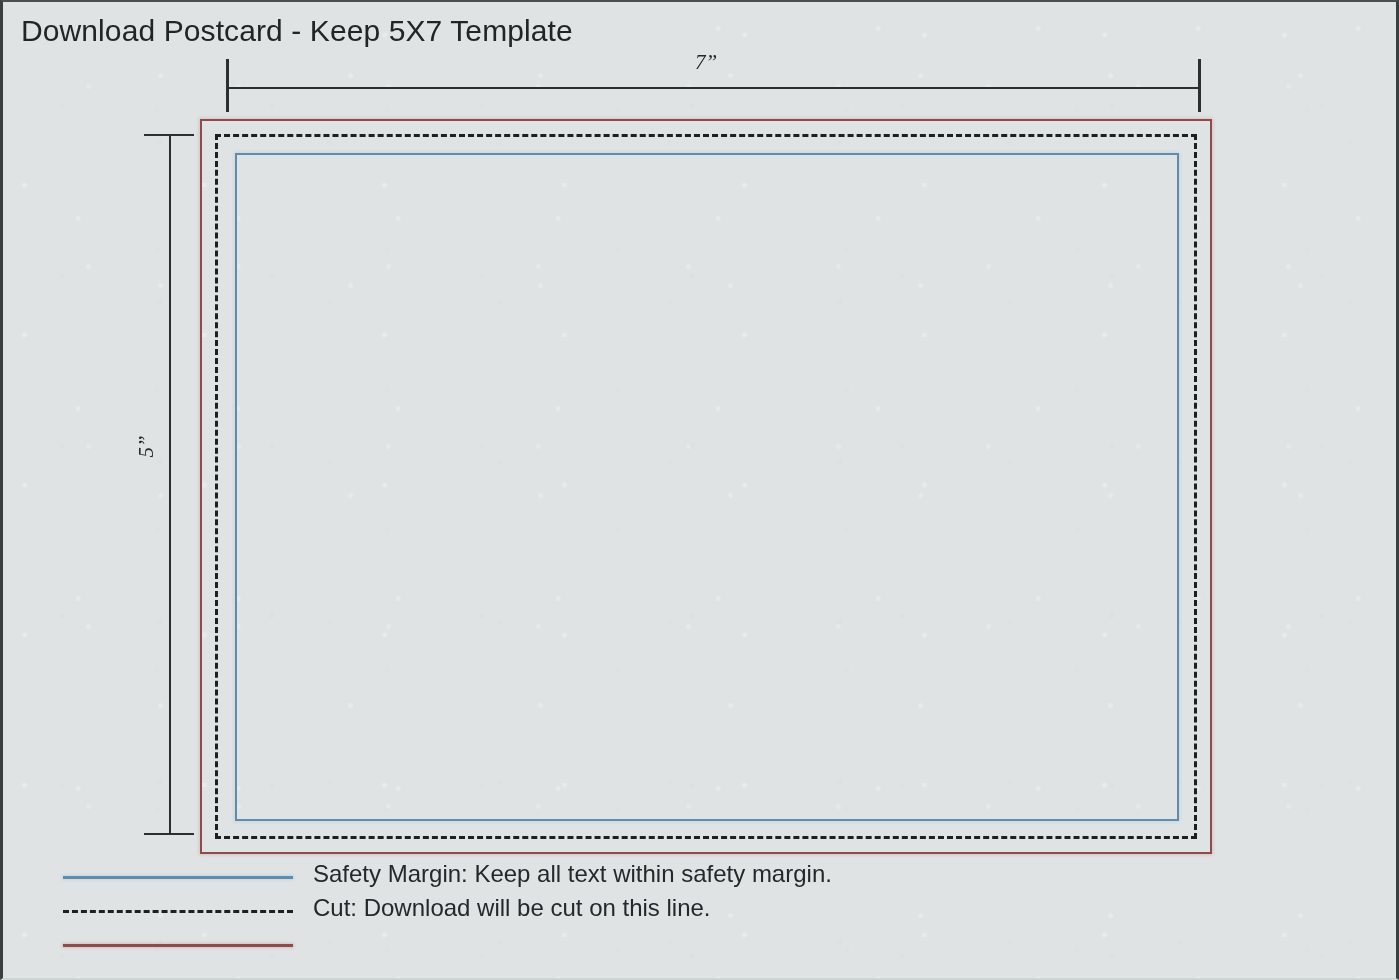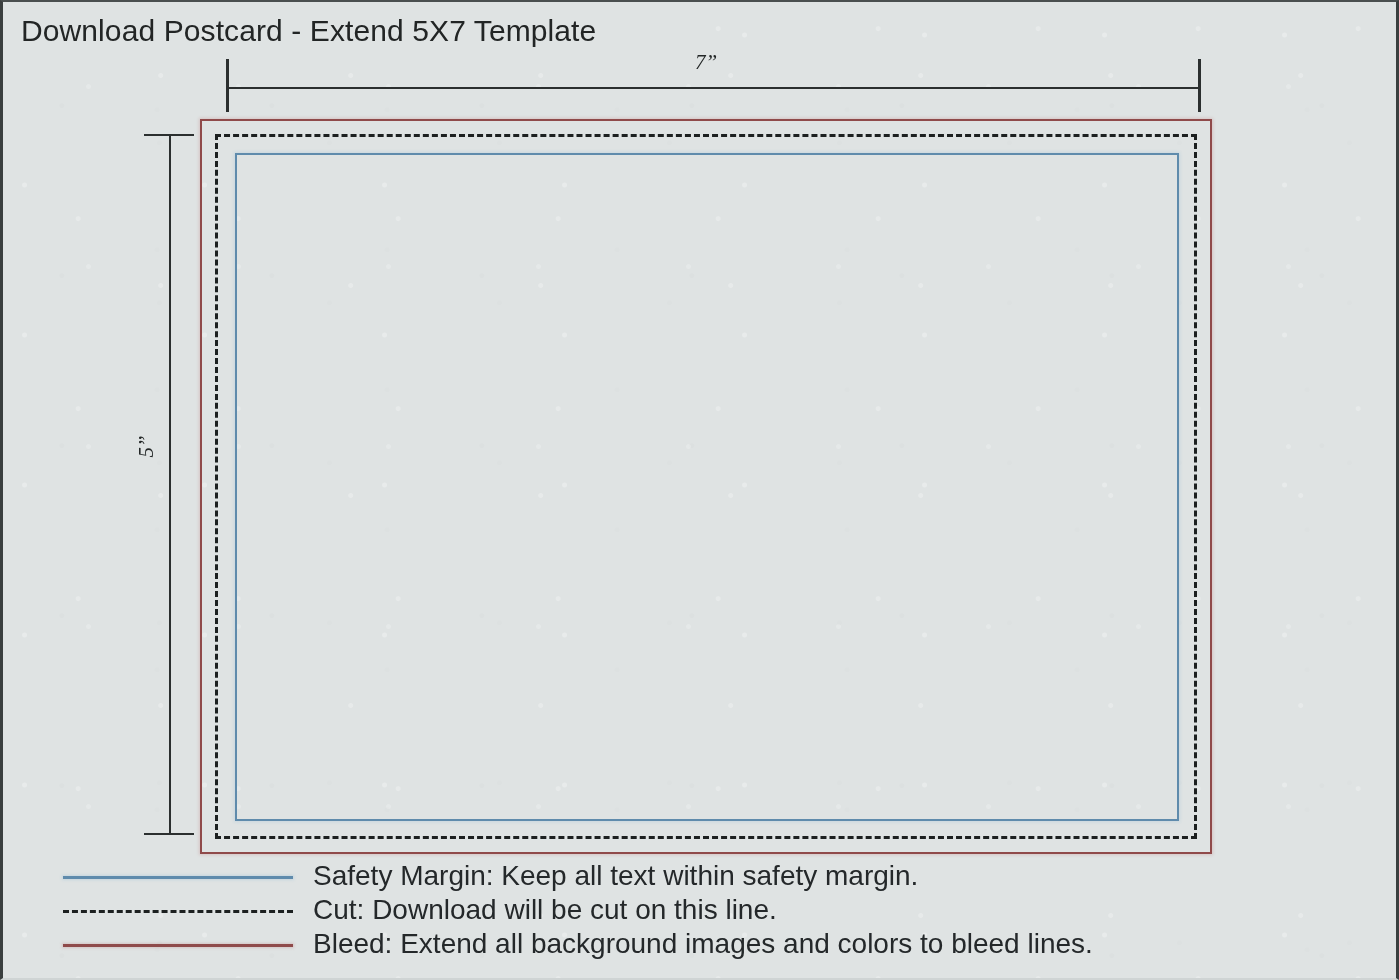--- a/index.html
+++ b/index.html
@@ -164,31 +164,31 @@
     border-top: 3px dashed #1c2020;
   }
   .legend-swatch.solid-red {
     border-top: 3px solid #8f4a4a;
     box-shadow: 0 0 3px 1px rgba(190,120,120,.3);
   }
   .legend-text {
     position: absolute;
     left: 310px;
     top: 0;
-    font-size: 28px;
+    font-size: 24px;
     color: #24282a;
     white-space: nowrap;
   }
 </style>
 </head>
 <body>
 
 <div id="canvas">
 
-  <div id="page-title">Download Postcard - Extend 5X7 Template</div>
+  <div id="page-title">Download Postcard - Keep 5X7 Template</div>
 
   <div id="dim-width-line" class="dim-line-h"></div>
   <div id="dim-width-tick-l" class="tick-v"></div>
   <div id="dim-width-tick-r" class="tick-v"></div>
   <div id="dim-width-label">7”</div>
 
   <div id="dim-height-line" class="dim-line-v"></div>
   <div id="dim-height-tick-t" class="tick-h"></div>
   <div id="dim-height-tick-b" class="tick-h"></div>
   <div id="dim-height-label">5”</div>
@@ -204,17 +204,16 @@
       <div class="legend-text">Safety Margin:  Keep all text within safety margin.</div>
     </div>
 
     <div class="legend-row">
       <div class="legend-swatch dashed-black"></div>
       <div class="legend-text">Cut:  Download will be cut on this line.</div>
     </div>
 
     <div class="legend-row">
       <div class="legend-swatch solid-red"></div>
-      <div class="legend-text">Bleed:  Extend all background images and colors to bleed lines.</div>
     </div>
 
   </div>
 </div>
 
 </body></html>

